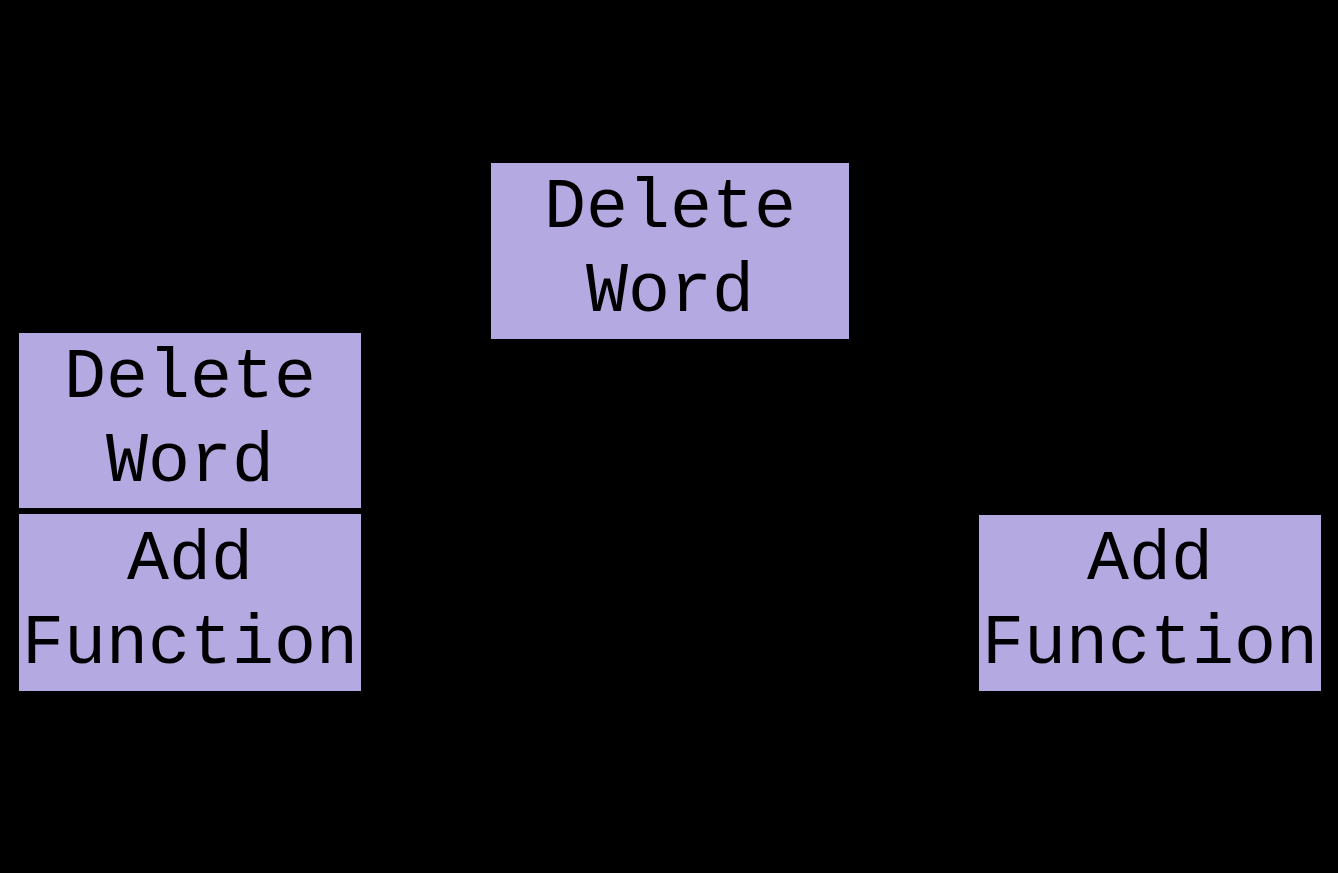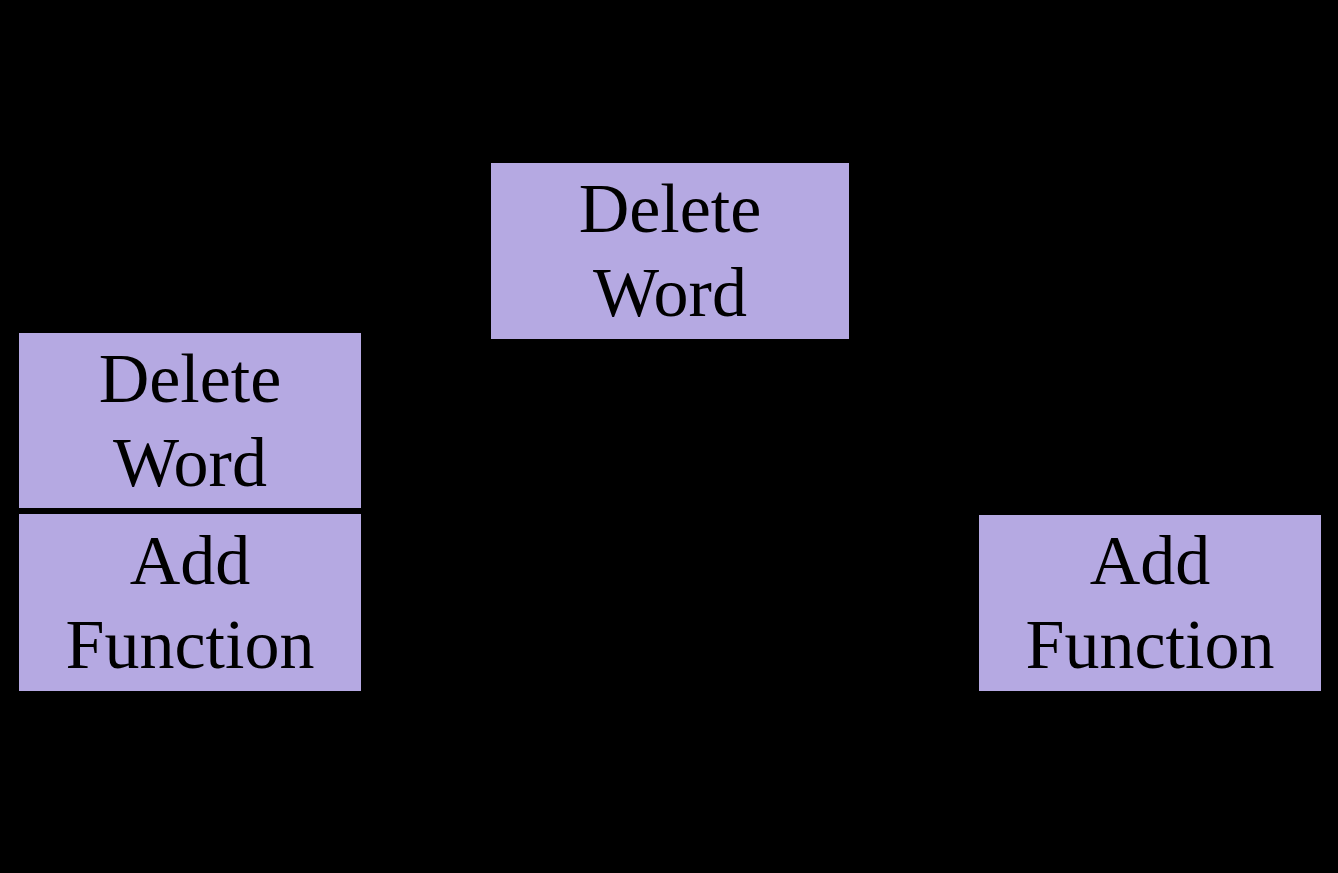--- a/index.html
+++ b/index.html
@@ -6,21 +6,21 @@
     margin: 0;
     padding: 0;
     background: #000000;
   }
   .stage {
     position: relative;
     width: 1336px;
     height: 873px;
     overflow: hidden;
     background: var(--background, #000000);
-    font-family: Liberation Serif, serif;
+    font-family: Liberation Mono, monospace;
   }
   .node {
     position: absolute;
     background: var(--node-fill, #b5a9e2);
     color: var(--node-text, #000000);
     display: flex;
     flex-direction: column;
     align-items: center;
     justify-content: center;
     text-align: center;

